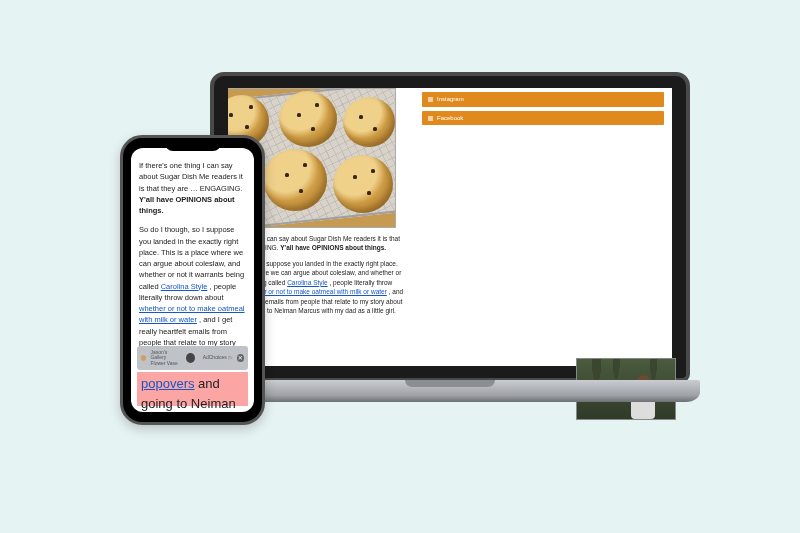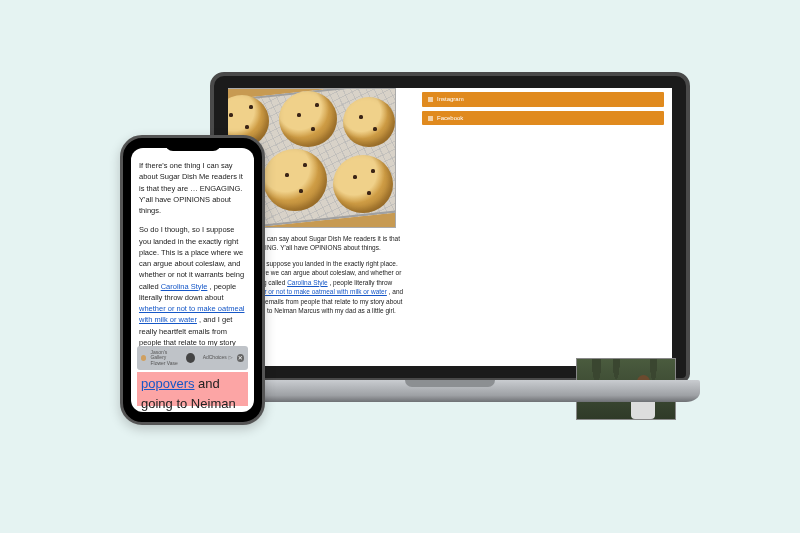--- a/index.html
+++ b/index.html
@@ -215,21 +215,21 @@
     position: absolute;
     left: 6px; right: 6px; bottom: 6px;
     height: 34px;
     background: #fca5a5;
     font-size: 13px;
     line-height: 1.5;
     padding: 2px 4px;
   }
   .phone-tail a { color: #1557c7; text-decoration: underline; }
 
-  b { font-weight: normal; }
+  b { font-weight: bold; }
 </style>
 </head>
 <body>
 
 <div class="laptop-wrap">
   <div class="laptop-bezel">
     <div class="laptop-screen">
 
       <div class="laptop-main">
         <div class="laptop-main-inner">

